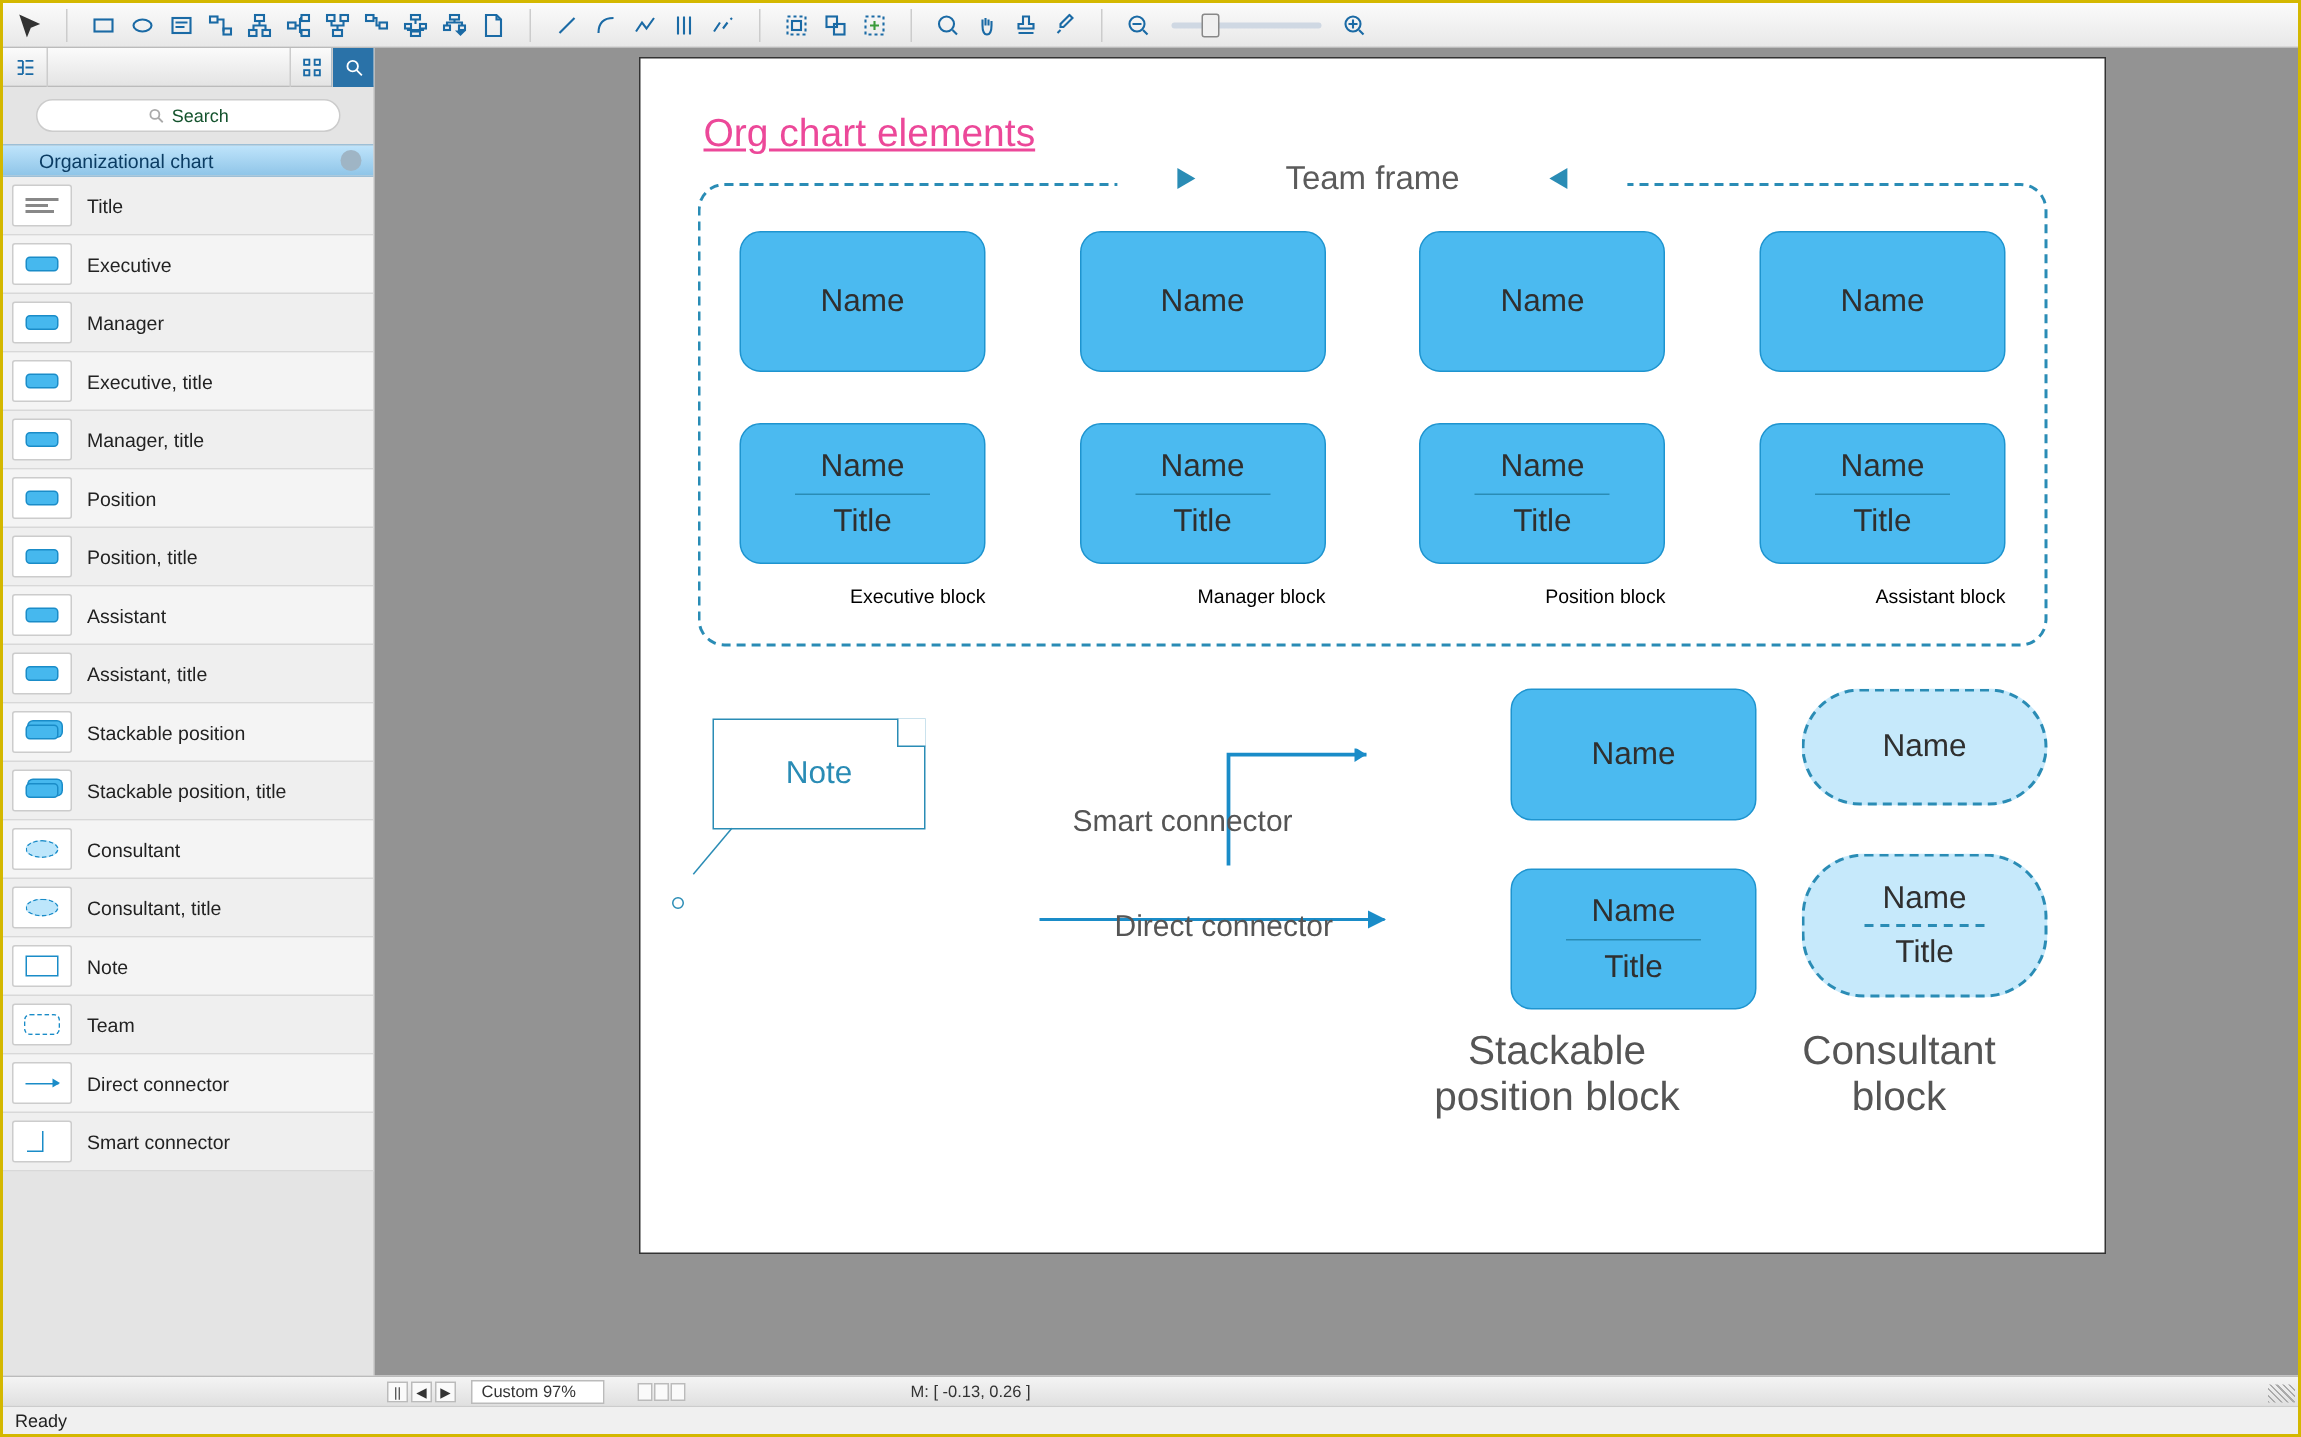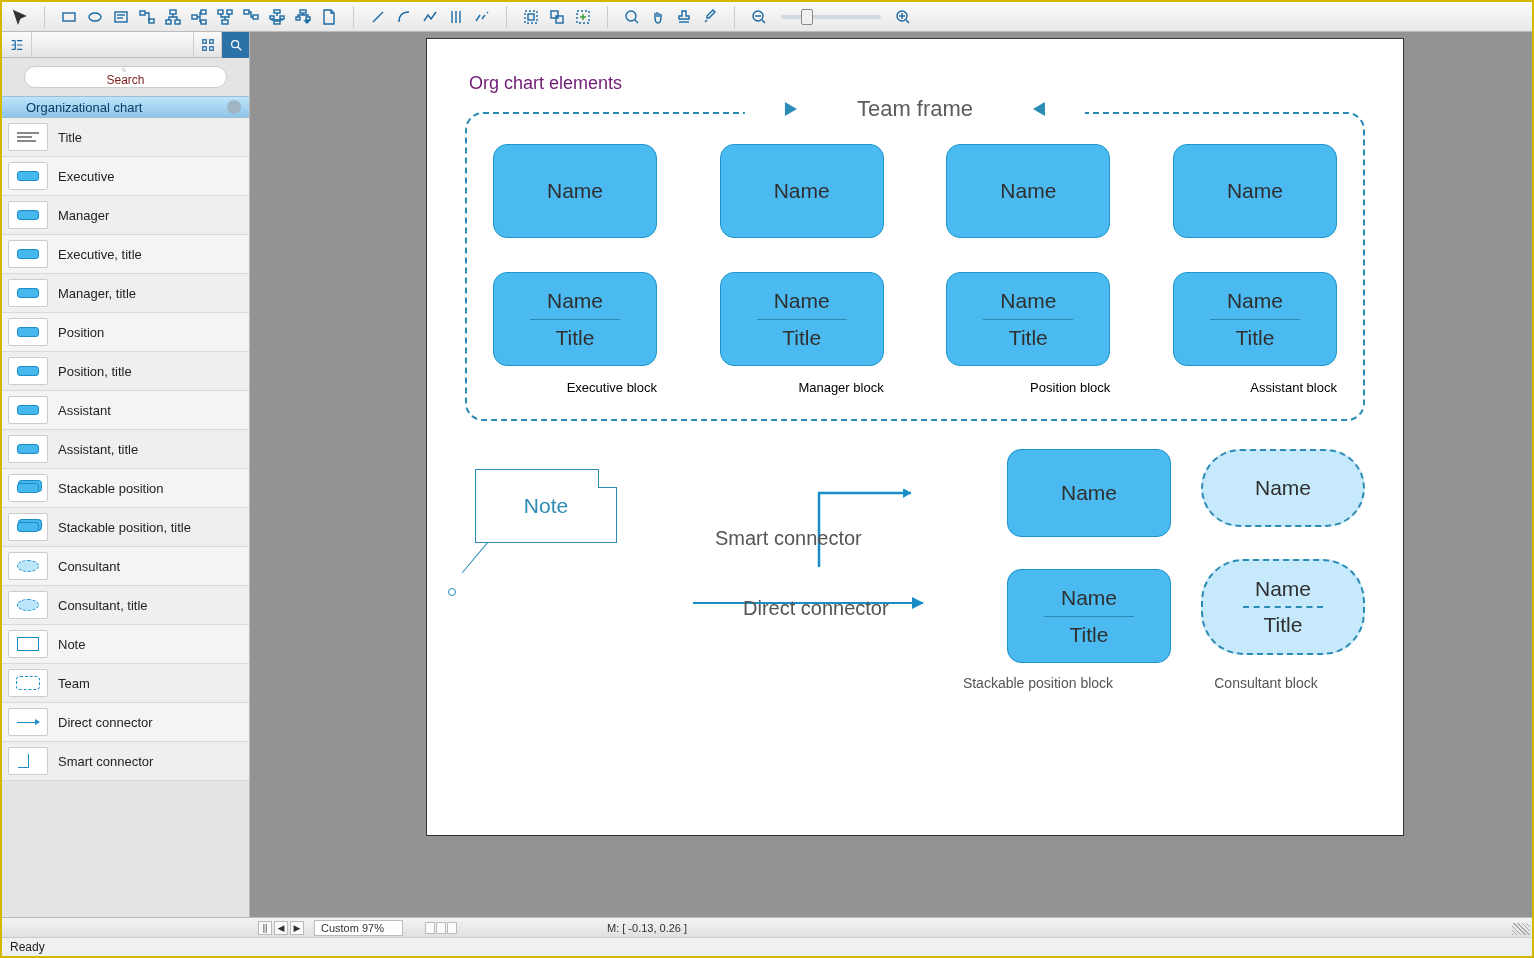--- a/index.html
+++ b/index.html
@@ -18,21 +18,21 @@
 .libbar { position: absolute; top: 30px; left: 0; width: 248px; height: 26px; background: linear-gradient(#fbfbfb,#e4e4e4); border-bottom:1px solid #bbb; border-right:1px solid #bbb; display:flex; align-items:center; }
 .libbar .tree-icon { width:30px; height:26px; display:flex; align-items:center; justify-content:center; border-right:1px solid #ccc; }
 .libbar .spacer { flex:1; }
 .libbar .grid-icon, .libbar .search-toggle { width:28px; height:26px; display:flex; align-items:center; justify-content:center; border-left:1px solid #ccc; }
 .libbar .search-toggle { background:#2a72a8; }
 .libbar svg { width:16px; height:14px; stroke:#1a6aa5; fill:none; stroke-width:1.4; }
 .libbar .search-toggle svg { stroke:#fff; }
 
 
 .sidebar { position: absolute; top: 56px; left:0; width:248px; bottom: 39px; background:#e4e4e4; border-right:1px solid #bbb; overflow:hidden; }
-.searchbox { margin:8px 22px 8px 22px; height:22px; background:#fff; border:1px solid #ccc; border-radius:11px; display:flex; align-items:center; justify-content:flex-start; color:#7f1d1d; font-size:12px;flex-direction:column; }
+.searchbox { margin:8px 22px 8px 22px; height:22px; background:#fff; border:1px solid #ccc; border-radius:11px; display:flex; align-items:center; justify-content:center; color:#14532d; font-size:12px; }
 .searchbox svg { width:12px; height:12px; stroke:#aaa; margin-right:4px; fill:none; stroke-width:1.6;}
 .lib-header { height:22px; background:linear-gradient(#bfe4fb,#8fc5e8); border-top:1px solid #9dbfd6; border-bottom:1px solid #9dbfd6; display:flex; align-items:center; padding:0 24px; color:#0b3c63; font-size:13px; position:relative; }
 .lib-header .close-dot { position:absolute; right:8px; width:14px; height:14px; border-radius:50%; background:#9fb5c5;}
 .lib-list { }
 .lib-item { height:39px; display:flex; align-items:center; padding:0 12px 0 6px; border-bottom:1px solid #d8d8d8; background:#f4f4f4; cursor:pointer; }
 .lib-item:nth-child(odd){ background:#efefef;}
 .lib-item .thumb { width:40px; height:28px; background:#fff; border:1px solid #ccc; border-radius:2px; margin-right:10px; display:flex; align-items:center; justify-content:center;}
 .lib-item .thumb .sq { width:22px; height:10px; background:#46b8ee; border-radius:3px; border:1px solid #1a8cc8;}
 .lib-item .thumb .sq.stack { box-shadow: 2px -2px 0 #46b8ee, 2px -2px 0 1px #1a8cc8;}
 .lib-item .thumb .ov { width:22px; height:12px; border:1px dashed #1a8cc8; background:#bde6fb; border-radius:50%;}
@@ -44,21 +44,21 @@
 .lib-item .thumb .elbow::before{content:"";position:absolute;left:0;bottom:0;width:10px;height:1px;background:#1a8cc8;}
 .lib-item .thumb .elbow::after{content:"";position:absolute;left:10px;bottom:0;width:1px;height:14px;background:#1a8cc8;}
 .lib-item .thumb .title-lines { width:22px; display:flex; flex-direction:column; gap:2px;}
 .lib-item .thumb .title-lines span{height:2px;background:#888;}
 .lib-item .lbl { font-size:13px; color:#222; }
 
 
 .canvas-wrap { position:absolute; top:30px; left:248px; right:0; bottom:39px; background:#939393; overflow:auto; }
 .rulerspace { position:absolute; inset:0; padding: 6px 16px 2px 64px;}
 .page { width: 978px; height: 798px; background:#fff; border:1px solid #333; position:relative; padding:24px 38px; margin:0 auto;}
-.page h1 { font-size:18px; font-weight:500; color:#701a75; margin:10px 0 18px 4px;}
+.page h1 { font-size:26px; font-weight:500; color:#ec4899; margin:10px 0 18px 4px;text-decoration:underline;}
 .teamframe { border:2px dashed #2a8cb5; border-radius:18px; padding: 30px 26px 24px; position:relative; }
 .teamframe .tf-label { position:absolute; top:-18px; left:50%; transform:translateX(-50%); background:#fff; padding:0 40px; color:#5b5b5b; font-size:22px; display:flex; align-items:center; gap:60px;}
 .tf-arrow { width:0;height:0;border-top:7px solid transparent;border-bottom:7px solid transparent;}
 .tf-arrow.r{border-left:12px solid #2a8cb5;}
 .tf-arrow.l{border-right:12px solid #2a8cb5;}
 .row { display:flex; justify-content:space-between; margin-bottom:34px; }
 .block { width:164px; height:94px; background:#4bbaf0; border:1px solid #1e94cf; border-radius:14px; display:flex; flex-direction:column; align-items:center; justify-content:center; color:#2f2f2f; font-size:21px; }
 .block .divider{ width:90px; height:1px; background:#2a8cb5; margin:6px 0;}
 .block.stack { position:relative; }
 .block.stack::before, .block.stack::after { content:""; position:absolute; width:100%; height:100%; border:1px solid #1e94cf; background:#4bbaf0; border-radius:14px; z-index:-1;}
@@ -78,21 +78,21 @@
 .conn-label-d{ position:absolute; top:148px; left:58px;}
 .smart-line{position:absolute; top:40px; left:130px; width:108px; height:80px;}
 .smart-line svg{width:100%;height:100%;}
 .direct-line{position:absolute; top:153px; left:8px; width:230px; height:2px; background:#1a8cc8;}
 .direct-line::after{content:"";position:absolute;right:-1px;top:-5px;border-left:12px solid #1a8cc8;border-top:6px solid transparent;border-bottom:6px solid transparent;}
 
 .rcol { width:164px; display:flex; flex-direction:column; gap:32px; align-items:center;}
 .rcol2 { width:164px; display:flex; flex-direction:column; gap:32px; align-items:center;}
 .consult { width:164px; height:82px; border:2.5px dashed #2a8cb5; background:#c6e9fb; border-radius:42px; display:flex; flex-direction:column; align-items:center; justify-content:center; font-size:21px; color:#2f2f2f;}
 .consult .divider{width:80px;border-top:2px dashed #2a8cb5; margin:5px 0;}
-.lower-labels{display:flex; justify-content:flex-end; gap:58px; margin-top:12px; font-size:14px; color:#555; padding-right:14px;}
+.lower-labels{display:flex; justify-content:flex-end; gap:58px; margin-top:12px; font-size:27px; color:#555; padding-right:14px;}
 .lower-labels div{ width:170px; text-align:center;}
 
 
 .hbar { position:absolute; bottom:19px; left:0; right:0; height:20px; background:linear-gradient(#f4f4f4,#e0e0e0); border-top:1px solid #bbb; display:flex; align-items:center; font-size:11px; color:#333; padding-left:256px;}
 .hbar .pgnav{ display:flex; gap:2px; margin-right:10px;}
 .hbar .pgnav span{width:14px;height:14px;border:1px solid #bbb;background:#fafafa;display:flex;align-items:center;justify-content:center;font-size:9px;}
 .hbar .zoomsel{border:1px solid #bbb;padding:1px 18px 1px 6px;background:#fff;margin-right:22px;}
 .hbar .mini{display:flex;gap:1px;}
 .hbar .mini span{width:10px;height:12px;border:1px solid #bbb;background:#fafafa;}
 .hbar .coords{margin-left:150px;}

